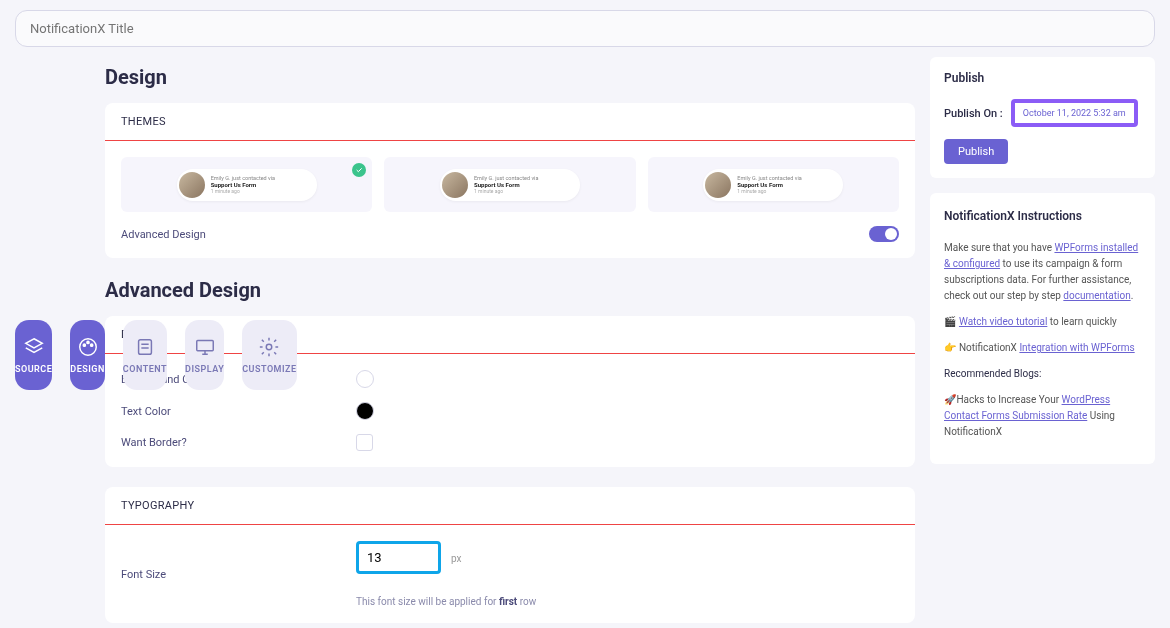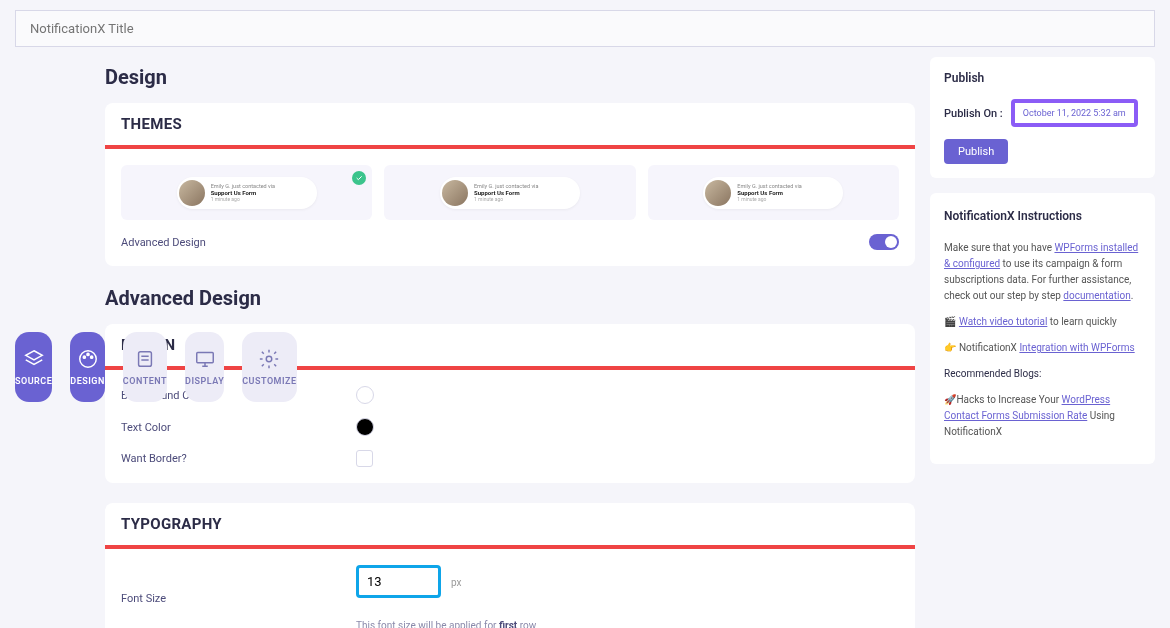--- a/index.html
+++ b/index.html
@@ -1,30 +1,30 @@
 <!DOCTYPE html>
 <html><head>
 <meta charset="utf-8">
 <style>
 *{box-sizing:border-box;margin:0;padding:0;font-family:-apple-system,BlinkMacSystemFont,"Segoe UI",Roboto,sans-serif}
 body{background:#f5f5fa;width:1170px;height:628px;overflow:hidden;color:#333}
 .wrap{display:flex;padding:10px 15px 0 15px;gap:15px}
-.title-input{width:100%;border:1px solid #d8d8e8;border-radius:0;padding:10px 14px;font-size:13px;color:#9a9ab5;background:#fafafc}
+.title-input{width:100%;border:1px solid #d8d8e8;border-radius:12px;padding:10px 14px;font-size:13px;color:#9a9ab5;background:#fafafc}
 .left-col{display:flex;gap:20px;flex:1 1 auto}
 .steps{display:flex;flex-direction:row;gap:18px;width:70px;align-items:center;padding-top:10px;position:relative}
 .step{width:70px;height:70px;border-radius:14px;display:flex;flex-direction:column;align-items:center;justify-content:center;gap:6px;font-size:9px;font-weight:600;letter-spacing:.5px;cursor:pointer}
 .step svg{width:22px;height:22px}
 .step.active{background:#6a62d2;color:#fff}
 .step.done{background:#6a62d2;color:#fff}
 .step.pending{background:#edecf7;color:#7a78b5}
 .step.pending svg{stroke:#7a78b5}
 .main{flex:1 1 auto;min-width:0}
 .h1{font-size:20px;font-weight:700;color:#2c2c47;margin:8px 0 14px 0}
 .card{background:#fff;border-radius:8px;margin-bottom:20px}
-.card-head{padding:12px 16px;border-bottom:4px solid #ef4444;font-size:15px;font-weight:700;color:#2c2c47;letter-spacing:.3px}
+.card-head{padding:12px 16px;border-bottom:1px solid #ef4444;font-size:11px;font-weight:400;color:#2c2c47;letter-spacing:.3px}
 .card-body{padding:16px}
 .themes{display:flex;gap:12px}
 .theme{flex:1;background:#f6f5fc;border-radius:6px;height:55px;display:flex;align-items:center;justify-content:center;position:relative;cursor:pointer}
 .theme .tick{position:absolute;top:6px;right:6px;width:14px;height:14px;background:#3bc48c;border-radius:50%;display:flex;align-items:center;justify-content:center}
 .theme .tick svg{width:8px;height:8px;stroke:#fff;stroke-width:3}
 .notif{background:#fff;border-radius:22px;height:32px;display:flex;align-items:center;padding:2px 10px 2px 2px;gap:6px;font-size:6px;width:140px;box-shadow:0 1px 3px rgba(0,0,0,.05)}
 .avatar{width:26px;height:26px;border-radius:50%;background:linear-gradient(135deg,#c8b8a0,#8a7560);flex:0 0 26px}
 .ntxt .l1{color:#888;font-size:5.5px}
 .ntxt .l2{color:#222;font-weight:700;font-size:6px}
 .ntxt .l3{color:#aaa;font-size:5px}

